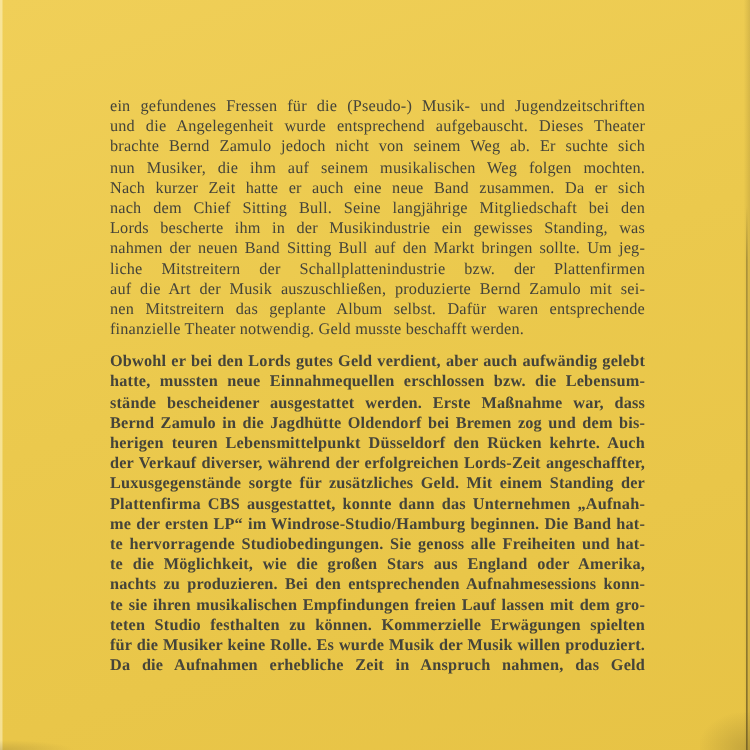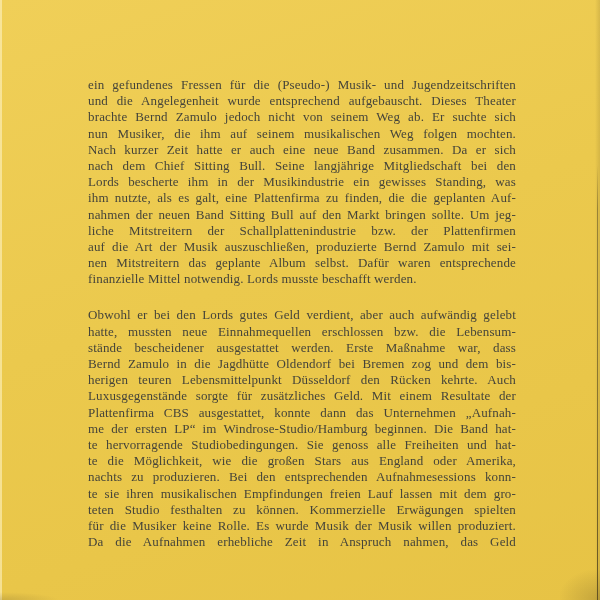--- a/index.html
+++ b/index.html
@@ -15,21 +15,21 @@
     position: absolute;
     left: 88px;
     top: 77px;
     width: 428px;
     color: #45443a;
     font-size: 13px;
     line-height: 16.2px;
     letter-spacing: 0.15px;
   }
   .para { margin: 0; }
-  .para + .para { margin-top: 20px; }
+  .para + .para { margin-top: 10px; font-weight: bold; }
   .line {
     height: 16.2px;
     overflow: hidden;
     text-align: justify;
     text-align-last: justify;
   }
   .line.last-left { text-align-last: left; }
   
   .left-edge-highlight {
     position: absolute; left: 0; top: 0; bottom: 0; width: 2px;
@@ -67,34 +67,34 @@
   <div class="bottom-right-shade"></div>
   <div class="textblock" id="textblock" style="color: rgb(69, 68, 58);">
       <div class="para">
         <div class="line">ein gefundenes Fressen für die (Pseudo-) Musik- und Jugendzeitschriften</div>
         <div class="line">und die Angelegenheit wurde entsprechend aufgebauscht. Dieses Theater</div>
         <div class="line">brachte Bernd Zamulo jedoch nicht von seinem Weg ab. Er suchte sich</div>
         <div class="line">nun Musiker, die ihm auf seinem musikalischen Weg folgen mochten.</div>
         <div class="line">Nach kurzer Zeit hatte er auch eine neue Band zusammen. Da er sich</div>
         <div class="line">nach dem Chief Sitting Bull. Seine langjährige Mitgliedschaft bei den</div>
         <div class="line">Lords bescherte ihm in der Musikindustrie ein gewisses Standing, was</div>
-        <div class="line">ihm nutzte, als es galt, eine Plattenfirma zu finden, die die geplanten Auf-</div>
         <div class="line">nahmen der neuen Band Sitting Bull auf den Markt bringen sollte. Um jeg-</div>
         <div class="line">liche Mitstreitern der Schallplattenindustrie bzw. der Plattenfirmen</div>
         <div class="line">auf die Art der Musik auszuschließen, produzierte Bernd Zamulo mit sei-</div>
         <div class="line">nen Mitstreitern das geplante Album selbst. Dafür waren entsprechende</div>
-        <div class="line last-left">finanzielle Mittel notwendig. Lords musste beschafft werden.</div>
+        <div class="line last-left">finanzielle Theater notwendig. Geld musste beschafft werden.</div>
       </div>
       <div class="para">
         <div class="line">Obwohl er bei den Lords gutes Geld verdient, aber auch aufwändig gelebt</div>
         <div class="line">hatte, mussten neue Einnahmequellen erschlossen bzw. die Lebensum-</div>
         <div class="line">stände bescheidener ausgestattet werden. Erste Maßnahme war, dass</div>
         <div class="line">Bernd Zamulo in die Jagdhütte Oldendorf bei Bremen zog und dem bis-</div>
         <div class="line">herigen teuren Lebensmittelpunkt Düsseldorf den Rücken kehrte. Auch</div>
-        <div class="line">Luxusgegenstände sorgte für zusätzliches Geld. Mit einem Resultate der</div>
+        <div class="line">der Verkauf diverser, während der erfolgreichen Lords-Zeit angeschaffter,</div>
+        <div class="line">Luxusgegenstände sorgte für zusätzliches Geld. Mit einem Standing der</div>
         <div class="line">Plattenfirma CBS ausgestattet, konnte dann das Unternehmen „Aufnah-</div>
         <div class="line">me der ersten LP“ im Windrose-Studio/Hamburg beginnen. Die Band hat-</div>
         <div class="line">te hervorragende Studiobedingungen. Sie genoss alle Freiheiten und hat-</div>
         <div class="line">te die Möglichkeit, wie die großen Stars aus England oder Amerika,</div>
         <div class="line">nachts zu produzieren. Bei den entsprechenden Aufnahmesessions konn-</div>
         <div class="line">te sie ihren musikalischen Empfindungen freien Lauf lassen mit dem gro-</div>
         <div class="line">teten Studio festhalten zu können. Kommerzielle Erwägungen spielten</div>
         <div class="line">für die Musiker keine Rolle. Es wurde Musik der Musik willen produziert.</div>
         <div class="line">Da die Aufnahmen erhebliche Zeit in Anspruch nahmen, das Geld</div>
       </div>

